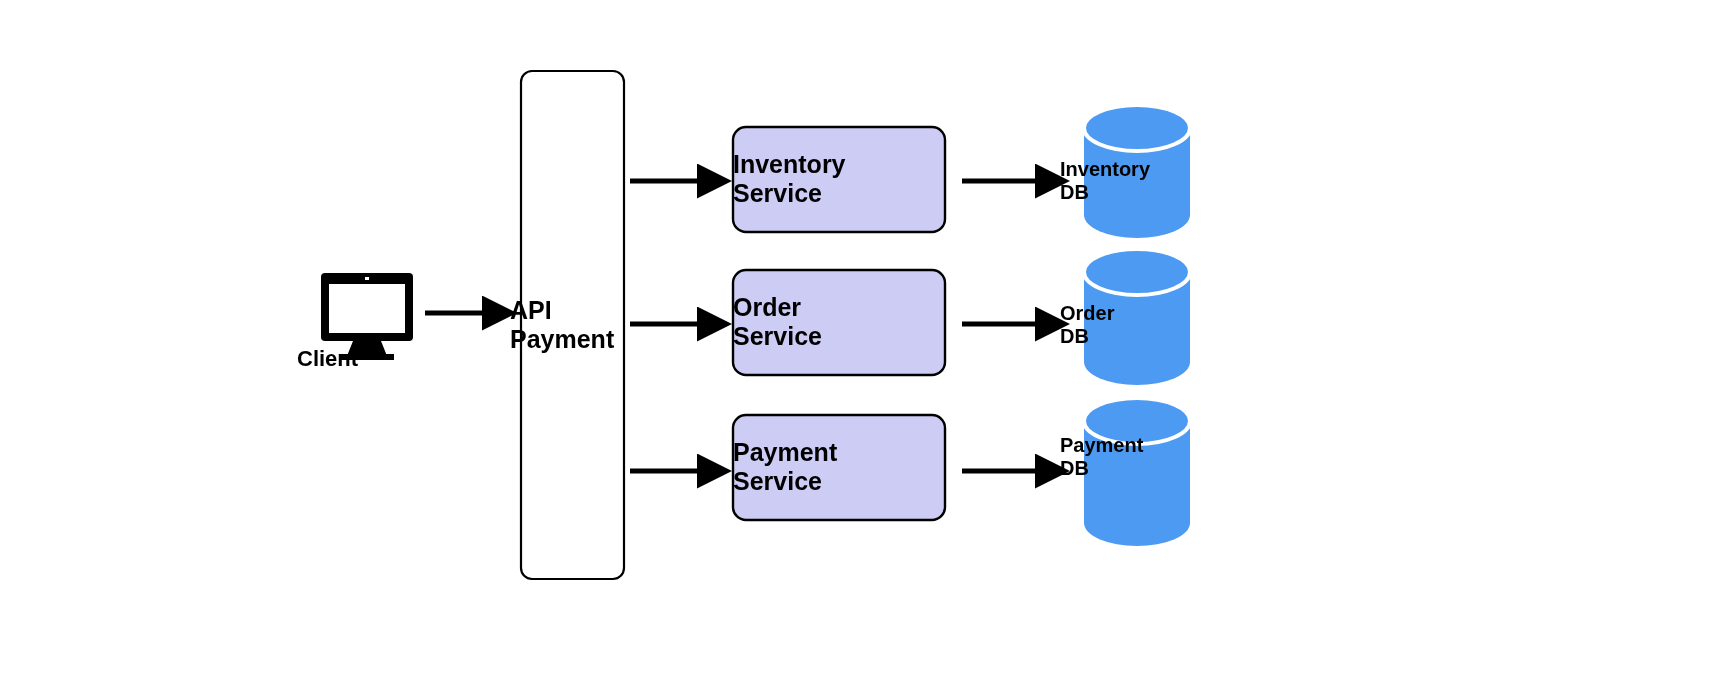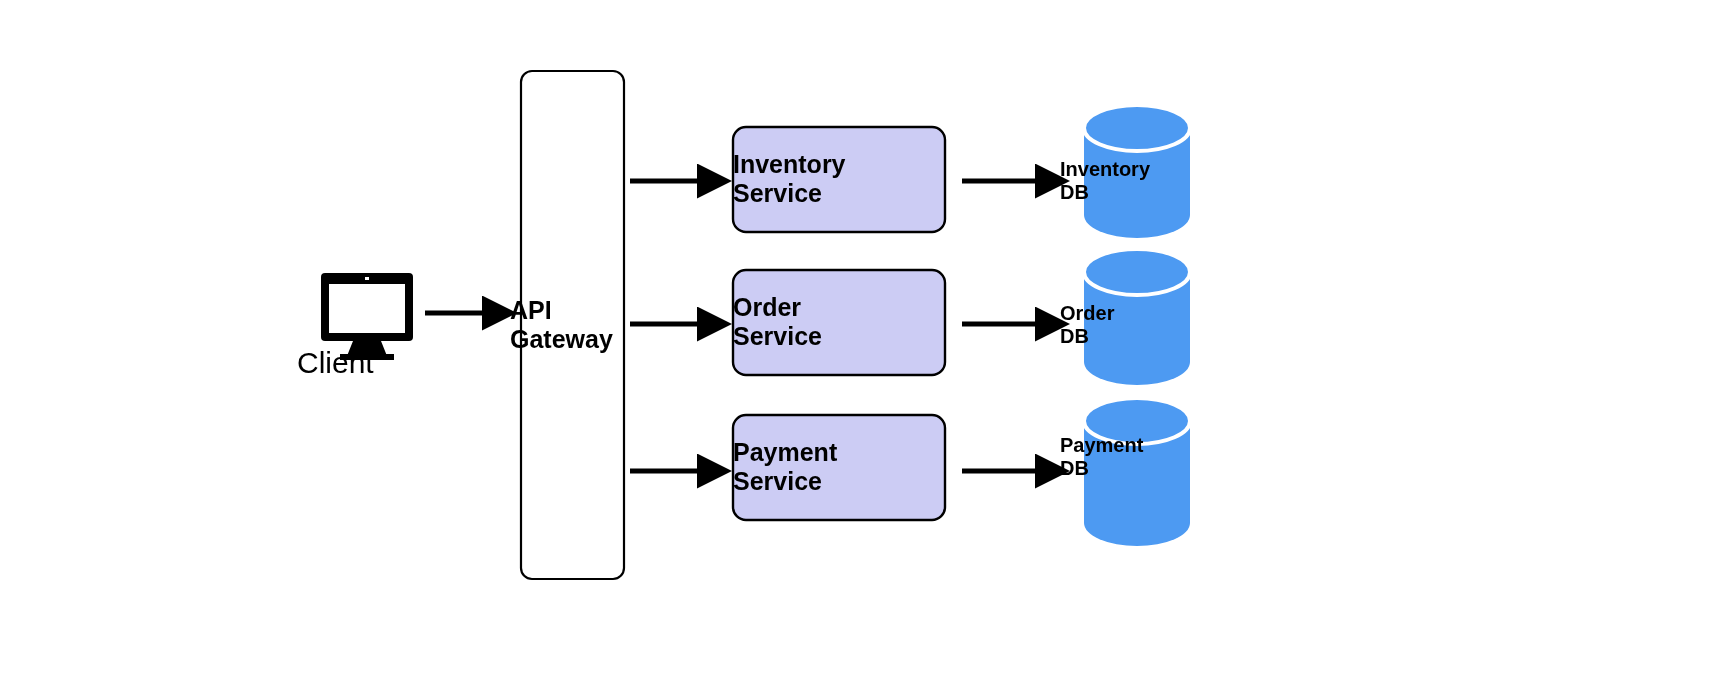--- a/index.html
+++ b/index.html
@@ -25,22 +25,22 @@
     height: 686px;
   }
   .node-label {
     position: absolute;
     line-height: 1.16;
     white-space: pre-line;
     color: #000000;
     pointer-events: none;
   }
   .client-label {
-    font-weight: normal;
-    font-size: 30px;
+    font-weight: bold;
+    font-size: 22px;
   }
   .gateway-label {
     font-weight: bold;
     font-size: 25px;
   }
   .service-label {
     font-weight: bold;
     font-size: 25px;
   }
   .db-label {
@@ -94,21 +94,21 @@
     </g>
     <g>
       <path d="M 1084 421 L 1084 523 A 53 23 0 0 0 1190 523 L 1190 421 Z" fill="#4d9af2"></path>
       <ellipse cx="1137" cy="421" rx="53" ry="23" fill="#4d9af2" stroke="#ffffff" stroke-width="4"></ellipse>
     </g>
   </svg>
 
   <div class="node-label client-label" style="left:297px; top:346px; width:140px;">Client</div>
 
   <div class="node-label gateway-label" style="left:510px; top:296px; width:125px;">API
-Gateway</div>
+Payment</div>
 
   <div class="node-label service-label" style="left:733px; top:150px; width:212px;">Inventory
 Service</div>
 
   <div class="node-label service-label" style="left:733px; top:293px; width:212px;">Order
 Service</div>
 
   <div class="node-label service-label" style="left:733px; top:438px; width:212px;">Payment
 Service</div>
 

